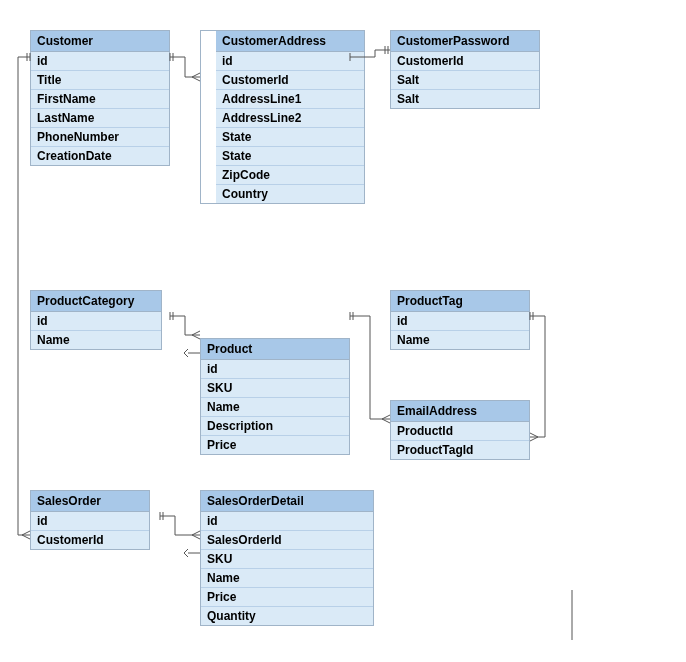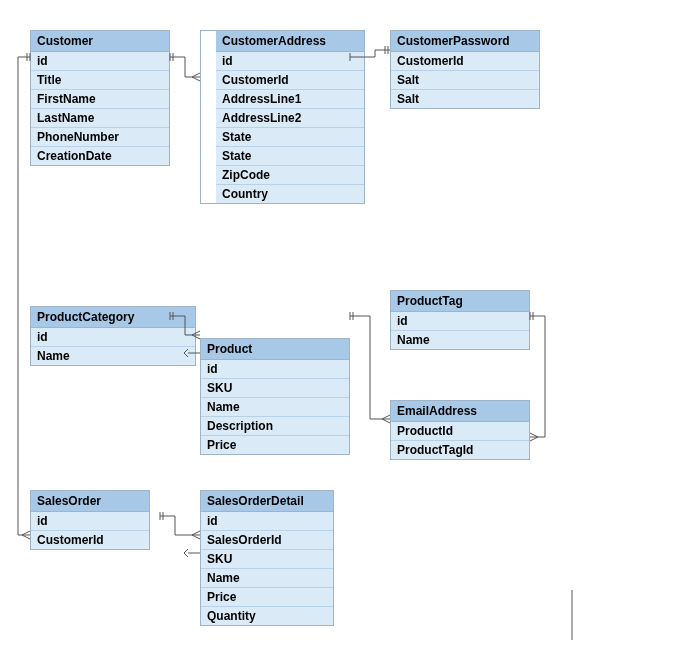--- a/index.html
+++ b/index.html
@@ -84,21 +84,21 @@
     <div class="table-row">Country</div>
   </div>
 
   <div class="table" style="left:390px; top:30px; width:150px;">
     <div class="table-header">CustomerPassword</div>
     <div class="table-row">CustomerId</div>
     <div class="table-row">Salt</div>
     <div class="table-row">Salt</div>
   </div>
 
-  <div class="table" style="left:30px; top:290px; width:166px;margin-top:16px;">
+  <div class="table" style="left:30px; top:290px; width:132px;">
     <div class="table-header">ProductCategory</div>
     <div class="table-row">id</div>
     <div class="table-row">Name</div>
   </div>
 
   <div class="table" style="left:200px; top:290px; width:150px;margin-top:48px;">
     <div class="table-header">Product</div>
     <div class="table-row">id</div>
     <div class="table-row">SKU</div>
     <div class="table-row">Name</div>
@@ -117,21 +117,21 @@
     <div class="table-row">ProductId</div>
     <div class="table-row">ProductTagId</div>
   </div>
 
   <div class="table" style="left:30px; top:490px; width:110px;">
     <div class="table-header">SalesOrder</div>
     <div class="table-row">id</div>
     <div class="table-row">CustomerId</div>
   </div>
 
-  <div class="table" style="left:200px; top:490px; width:134px;">
+  <div class="table" style="left:200px; top:490px; width:174px;">
     <div class="table-header">SalesOrderDetail</div>
     <div class="table-row">id</div>
     <div class="table-row">SalesOrderId</div>
     <div class="table-row">SKU</div>
     <div class="table-row">Name</div>
     <div class="table-row">Price</div>
     <div class="table-row">Quantity</div>
   </div>
 
   <svg class="connectors">

